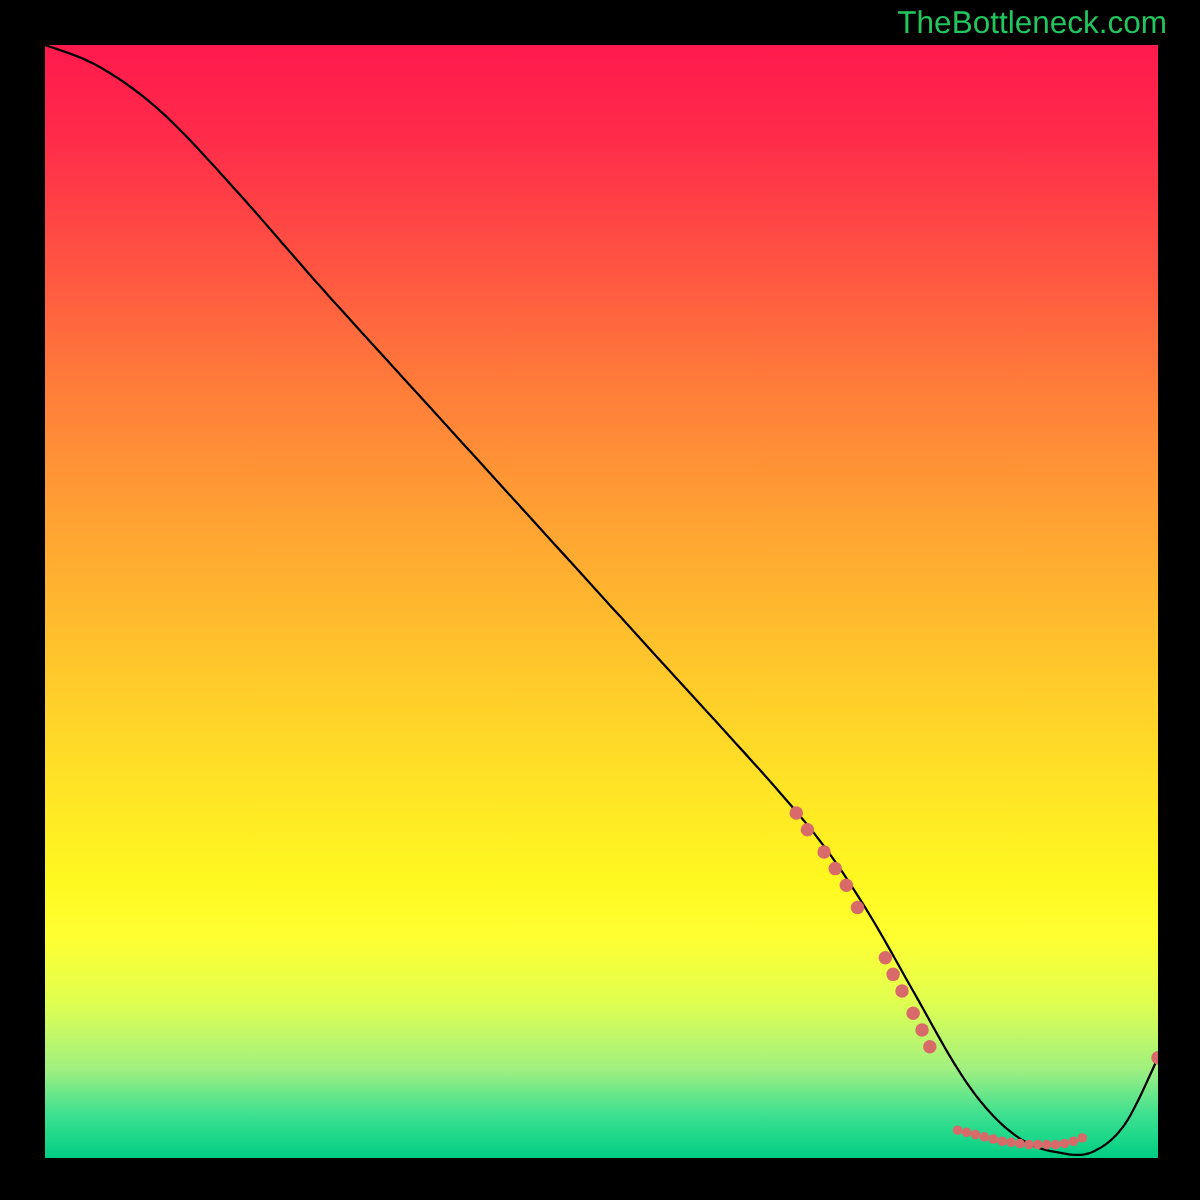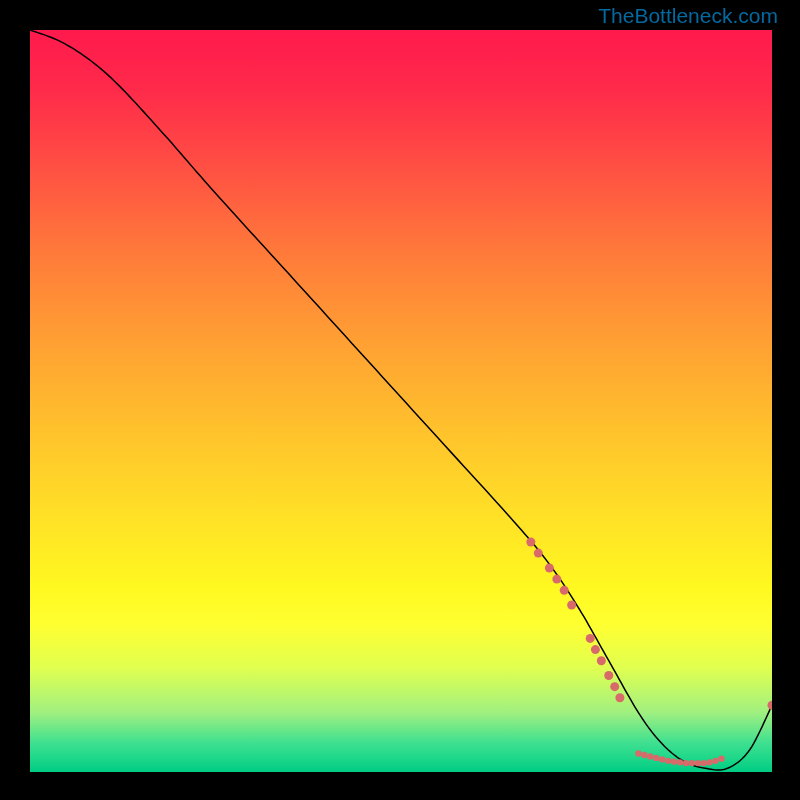--- a/index.html
+++ b/index.html
@@ -7,21 +7,21 @@
     width: 800px;
     height: 800px;
     background: #000;
     position: relative;
     font-family: Arial, sans-serif;
   }
   .watermark {
     position: absolute;
     top: 4px;
     right: 22px;
-    color: #0369a1;
+    color: #22c55e;
     font-size: 21px;
     font-weight: normal;
     z-index: 10;
     margin-left: 45px;
   }
   .plot-area {
     position: absolute;
     left: 30px;
     top: 30px;
     width: 742px;

